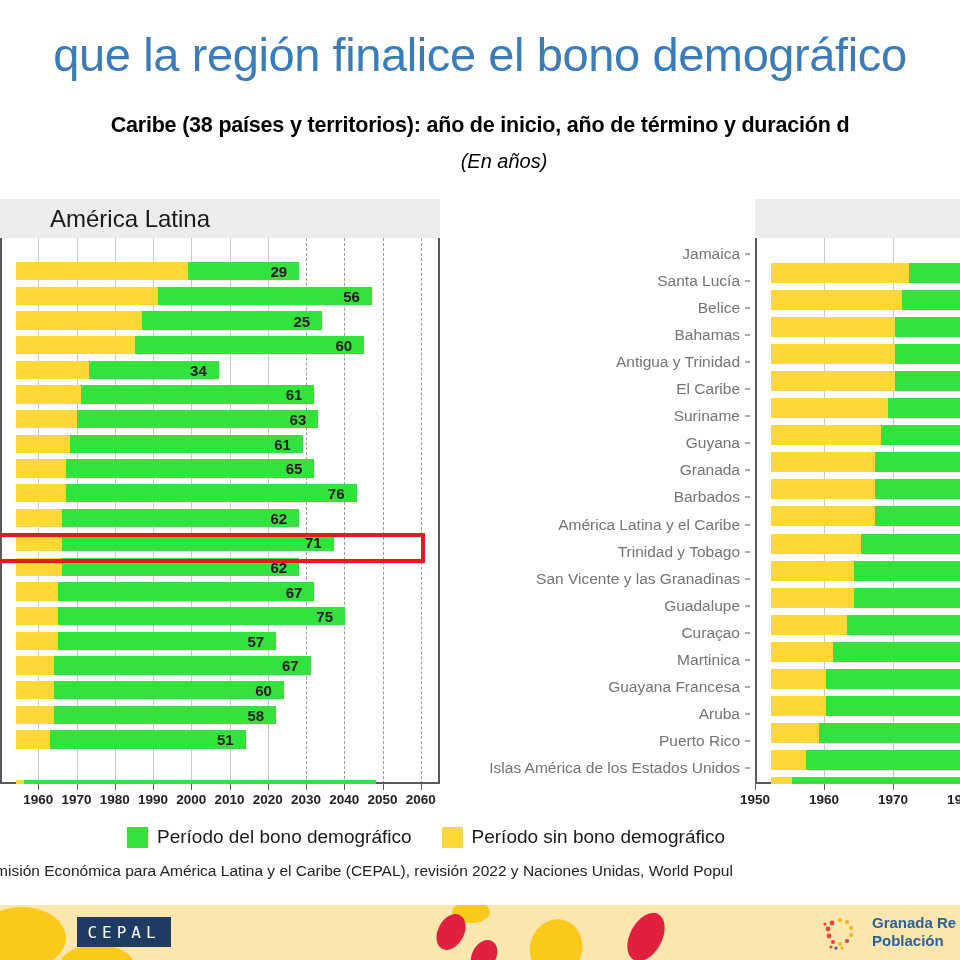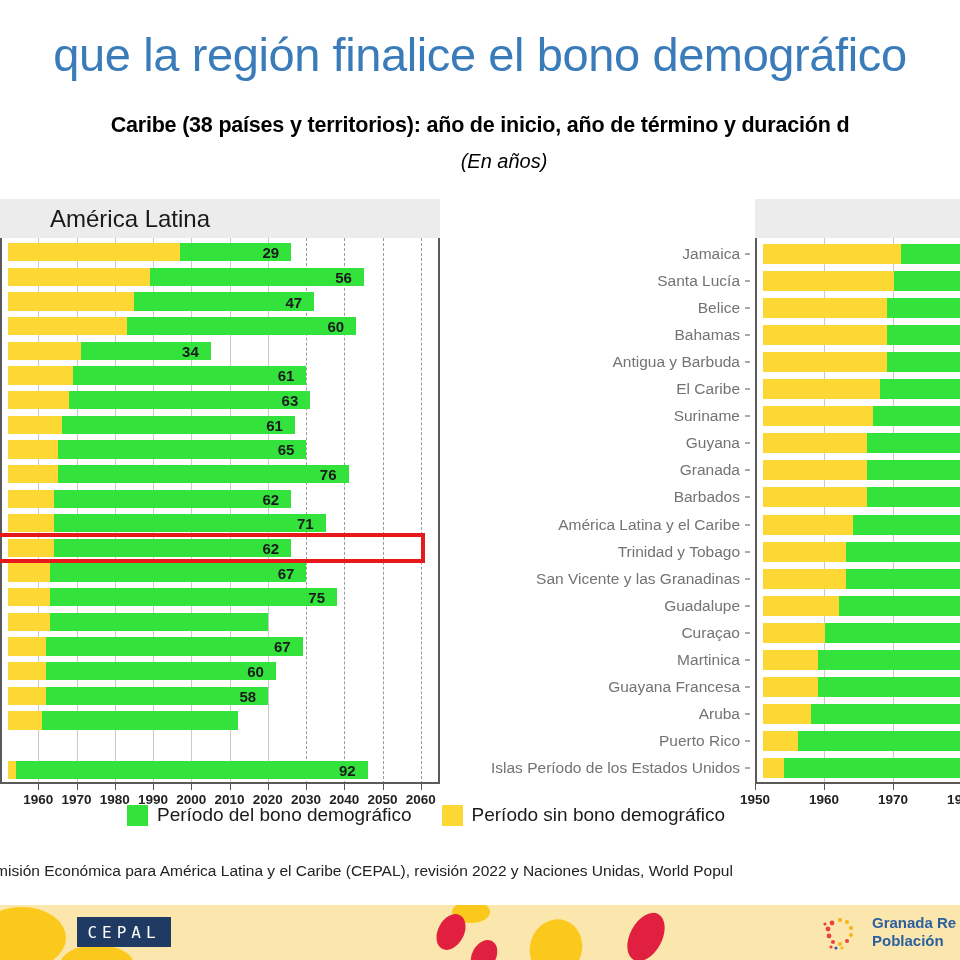--- a/index.html
+++ b/index.html
@@ -58,21 +58,21 @@
   .axis-line-bottom{
     position:absolute;left:0;right:0;height:2px;background:#5a5a5a;
   }
 
   .gridline{position:absolute;top:0;bottom:0;width:1px;background:#c9c9c9;}
   .gridline.dashed{
     background:none;
     border-left:1px dashed #9a9a9a;
   }
 
-  .row{position:absolute;left:8px;right:0;}
+  .row{position:absolute;left:16px;right:0;margin-top:19px;}
   .bar-yellow{position:absolute;top:0;bottom:0;background:#FDD835;}
   .bar-green{position:absolute;top:0;bottom:0;background:#33E33C;}
   .bar-label{
     position:absolute;top:50%;transform:translateY(-50%);
     font-size:15px;font-weight:bold;color:#1a1a1a;
     text-align:right;
   }
 
   .ytick-label{
     position:absolute;
@@ -96,21 +96,21 @@
 
   .highlight-box{
     position:absolute;
     border:4px solid #E8191B;
     box-sizing:border-box;
     pointer-events:none;
   }
 
   
   .legend{
-    position:absolute;top:804px;left:0;width:852px;
+    position:absolute;top:826px;left:0;width:852px;
     display:flex;align-items:center;justify-content:center;gap:14px;
   }
   .legend-item{display:flex;align-items:center;gap:9px;}
   .legend-swatch{width:21px;height:21px;}
   .legend-text{font-size:19px;color:#1a1a1a;}
 
   
   .source{
     position:absolute;top:860px;left:-104px;width:1100px;
     font-size:15.5px;color:#222;line-height:1.38;
@@ -170,21 +170,21 @@
         <div class="bar-label" style="left: 0px; width: 271.13px;">29</div>
       </div>
       <div class="row" style="top: 29.8391px; height: 18.2309px;">
         <div class="bar-yellow" style="left: 0px; width: 141.565px;"></div>
         <div class="bar-green" style="left: 141.565px; width: 214.261px;"></div>
         <div class="bar-label" style="left: 0px; width: 343.826px;">56</div>
       </div>
       <div class="row" style="top: 54.4755px; height: 18.2309px;">
         <div class="bar-yellow" style="left: 0px; width: 126.261px;"></div>
         <div class="bar-green" style="left: 126.261px; width: 179.826px;"></div>
-        <div class="bar-label" style="left: 0px; width: 294.087px;">47</div>
+        <div class="bar-label" style="left: 0px; width: 294.087px;">25</div>
       </div>
       <div class="row" style="top: 79.1118px; height: 18.2309px;">
         <div class="bar-yellow" style="left: 0px; width: 118.609px;"></div>
         <div class="bar-green" style="left: 118.609px; width: 229.565px;"></div>
         <div class="bar-label" style="left: 0px; width: 336.174px;">60</div>
       </div>
       <div class="row" style="top: 103.748px; height: 18.2309px;">
         <div class="bar-yellow" style="left: 0px; width: 72.6957px;"></div>
         <div class="bar-green" style="left: 72.6957px; width: 130.087px;"></div>
         <div class="bar-label" style="left: 0px; width: 190.783px;">34</div>
@@ -236,39 +236,41 @@
         <div class="bar-label" style="left: 0px; width: 286.435px;">67</div>
       </div>
       <div class="row" style="top: 350.112px; height: 18.2309px;">
         <div class="bar-yellow" style="left: 0px; width: 42.087px;"></div>
         <div class="bar-green" style="left: 42.087px; width: 286.957px;"></div>
         <div class="bar-label" style="left: 0px; width: 317.043px;">75</div>
       </div>
       <div class="row" style="top: 374.748px; height: 18.2309px;">
         <div class="bar-yellow" style="left: 0px; width: 42.087px;"></div>
         <div class="bar-green" style="left: 42.087px; width: 218.087px;"></div>
+        <div class="bar-label" style="left: 0px; width: 248.174px;">57</div>
       </div>
       <div class="row" style="top: 399.385px; height: 18.2309px;">
         <div class="bar-yellow" style="left: 0px; width: 38.2609px;"></div>
         <div class="bar-green" style="left: 38.2609px; width: 256.348px;"></div>
         <div class="bar-label" style="left: 0px; width: 282.609px;">67</div>
       </div>
       <div class="row" style="top: 424.021px; height: 18.2309px;">
         <div class="bar-yellow" style="left: 0px; width: 38.2609px;"></div>
         <div class="bar-green" style="left: 38.2609px; width: 229.565px;"></div>
         <div class="bar-label" style="left: 0px; width: 255.826px;">60</div>
       </div>
       <div class="row" style="top: 448.657px; height: 18.2309px;">
         <div class="bar-yellow" style="left: 0px; width: 38.2609px;"></div>
         <div class="bar-green" style="left: 38.2609px; width: 221.913px;"></div>
         <div class="bar-label" style="left: 0px; width: 248.174px;">58</div>
       </div>
       <div class="row" style="top: 473.294px; height: 18.2309px;">
         <div class="bar-yellow" style="left: 0px; width: 34.4348px;"></div>
         <div class="bar-green" style="left: 34.4348px; width: 195.13px;"></div>
+        <div class="bar-label" style="left: 0px; width: 217.565px;">51</div>
       </div>
       <div class="row" style="top: 522.566px; height: 18.2309px;">
         <div class="bar-yellow" style="left: 0px; width: 7.65217px;"></div>
         <div class="bar-green" style="left: 7.65217px; width: 352px;"></div>
         <div class="bar-label" style="left: 0px; width: 347.652px;">92</div>
       </div>
     </div>
   <div id="xaxis-left" style="position:absolute;left:180px;top:585px;width:440px;height:30px;">
       <div class="xtick-mark" style="left: 38.2609px; top: 0px;"></div>
       <div class="xtick-label" style="left: 38.2609px; top: 8px;">1960</div>
@@ -299,21 +301,21 @@
   <div class="panel-header" style="margin-left:305px;width:435px;justify-content:flex-end;padding-right:10px;">El</div>
   <div id="ylabels-right" style="position:absolute;left:0;top:39px;width:300px;height:546px;">
       <div class="ytick-label" style="right: 10px; top: 15.55px;">Jamaica</div>
       <div class="ytick-mark" style="right: 0px; top: 15.55px;"></div>
       <div class="ytick-label" style="right: 10px; top: 42.65px;">Santa Lucía</div>
       <div class="ytick-mark" style="right: 0px; top: 42.65px;"></div>
       <div class="ytick-label" style="right: 10px; top: 69.75px;">Belice</div>
       <div class="ytick-mark" style="right: 0px; top: 69.75px;"></div>
       <div class="ytick-label" style="right: 10px; top: 96.85px;">Bahamas</div>
       <div class="ytick-mark" style="right: 0px; top: 96.85px;"></div>
-      <div class="ytick-label" style="right: 10px; top: 123.95px;">Antigua y Barbuda</div>
+      <div class="ytick-label" style="right: 10px; top: 123.95px;">Antigua y Trinidad</div>
       <div class="ytick-mark" style="right: 0px; top: 123.95px;"></div>
       <div class="ytick-label" style="right: 10px; top: 151.05px;">El Caribe</div>
       <div class="ytick-mark" style="right: 0px; top: 151.05px;"></div>
       <div class="ytick-label" style="right: 10px; top: 178.15px;">Suriname</div>
       <div class="ytick-mark" style="right: 0px; top: 178.15px;"></div>
       <div class="ytick-label" style="right: 10px; top: 205.25px;">Guyana</div>
       <div class="ytick-mark" style="right: 0px; top: 205.25px;"></div>
       <div class="ytick-label" style="right: 10px; top: 232.35px;">Granada</div>
       <div class="ytick-mark" style="right: 0px; top: 232.35px;"></div>
       <div class="ytick-label" style="right: 10px; top: 259.45px;">Barbados</div>
@@ -329,21 +331,21 @@
       <div class="ytick-label" style="right: 10px; top: 394.95px;">Curaçao</div>
       <div class="ytick-mark" style="right: 0px; top: 394.95px;"></div>
       <div class="ytick-label" style="right: 10px; top: 422.05px;">Martinica</div>
       <div class="ytick-mark" style="right: 0px; top: 422.05px;"></div>
       <div class="ytick-label" style="right: 10px; top: 449.15px;">Guayana Francesa</div>
       <div class="ytick-mark" style="right: 0px; top: 449.15px;"></div>
       <div class="ytick-label" style="right: 10px; top: 476.25px;">Aruba</div>
       <div class="ytick-mark" style="right: 0px; top: 476.25px;"></div>
       <div class="ytick-label" style="right: 10px; top: 503.35px; margin-left: 33px;">Puerto Rico</div>
       <div class="ytick-mark" style="right: 0px; top: 503.35px;"></div>
-      <div class="ytick-label" style="right: 10px; top: 530.45px;">Islas Período de los Estados Unidos</div>
+      <div class="ytick-label" style="right: 10px; top: 530.45px;">Islas América de los Estados Unidos</div>
       <div class="ytick-mark" style="right: 0px; top: 530.45px;"></div>
     </div>
   <div class="plot" id="plot-right" style="margin-left:305px;width:435px;height:546px;">
       <div class="gridline" style="left: 0px;"></div>
       <div class="gridline" style="left: 69.0476px;"></div>
       <div class="gridline" style="left: 138.095px;"></div>
       <div class="axis-line-left" style="left: 0px;"></div>
       <div class="axis-line-bottom" style="bottom: 0px;"></div>
       <div class="row" style="top: 5.523px; height: 20.054px;">
         <div class="bar-yellow" style="left: 0px; width: 138.095px;"></div>

